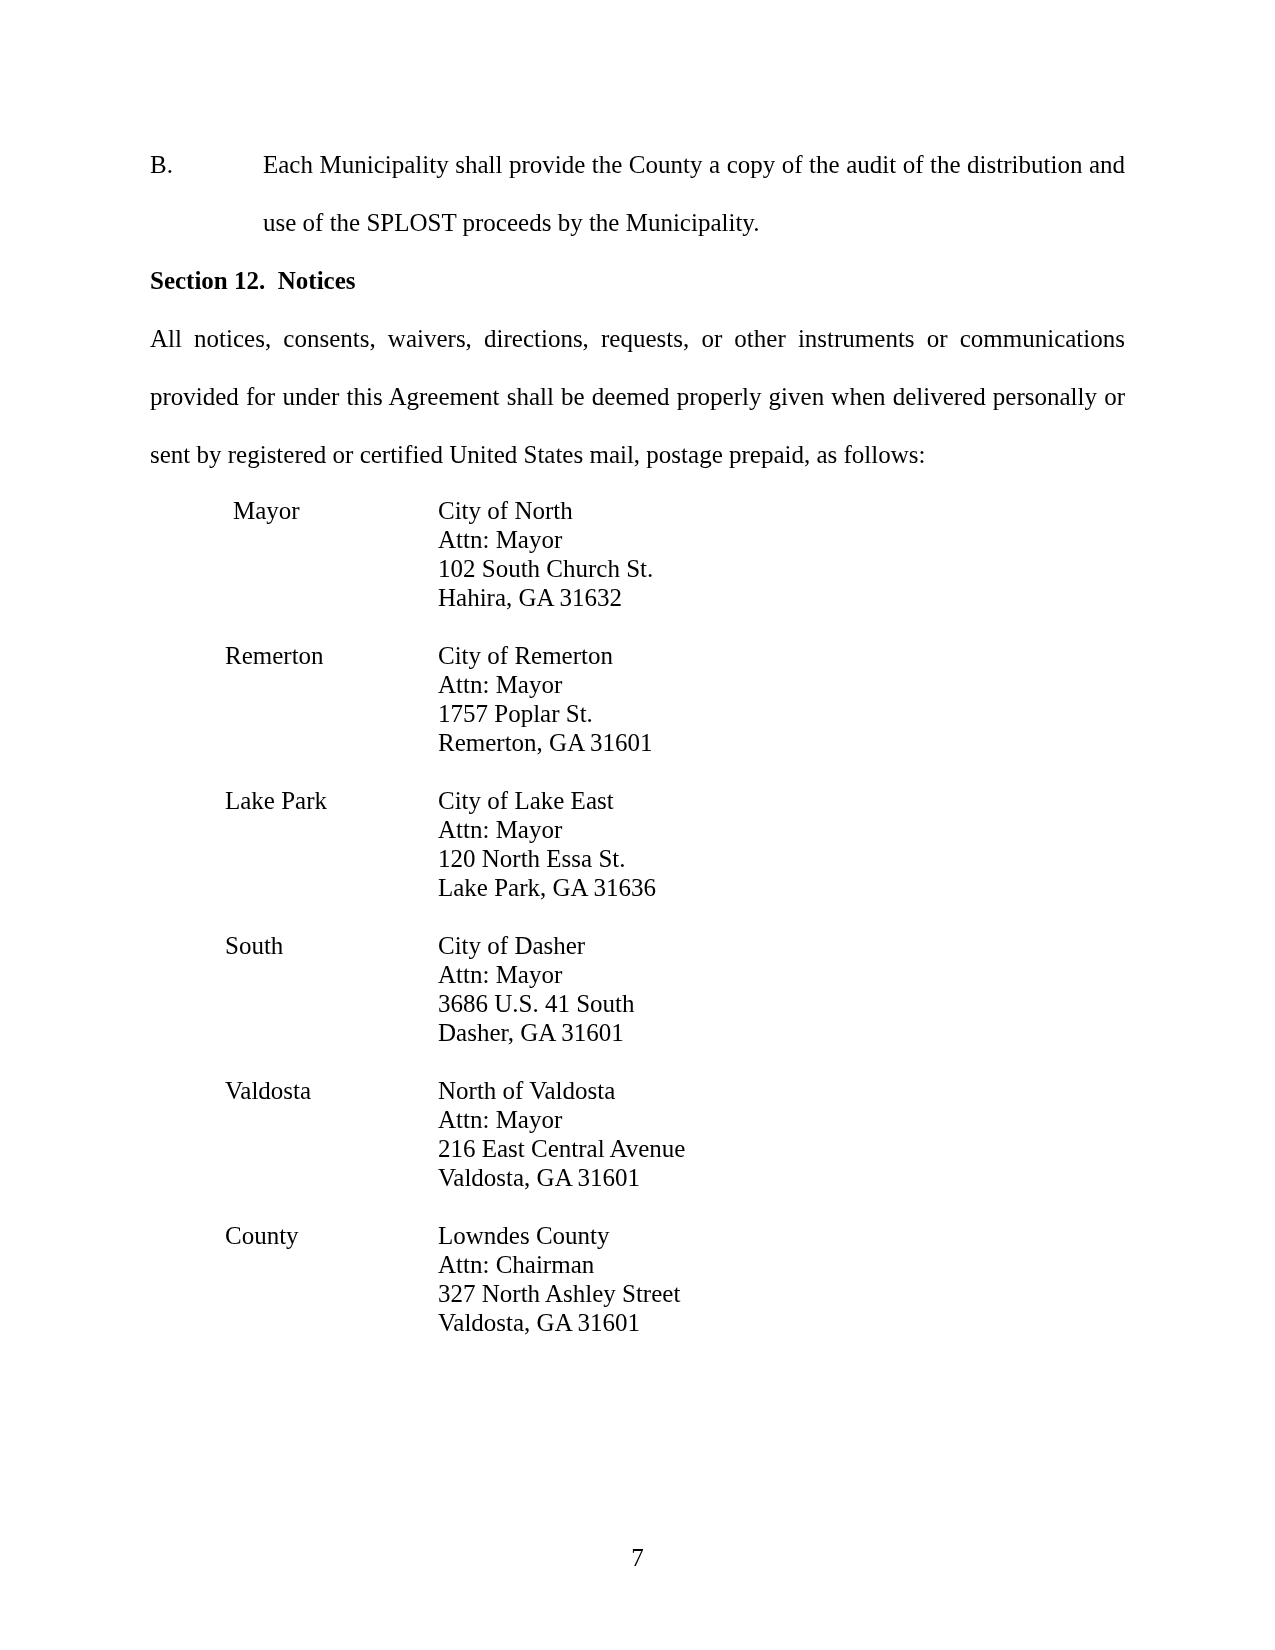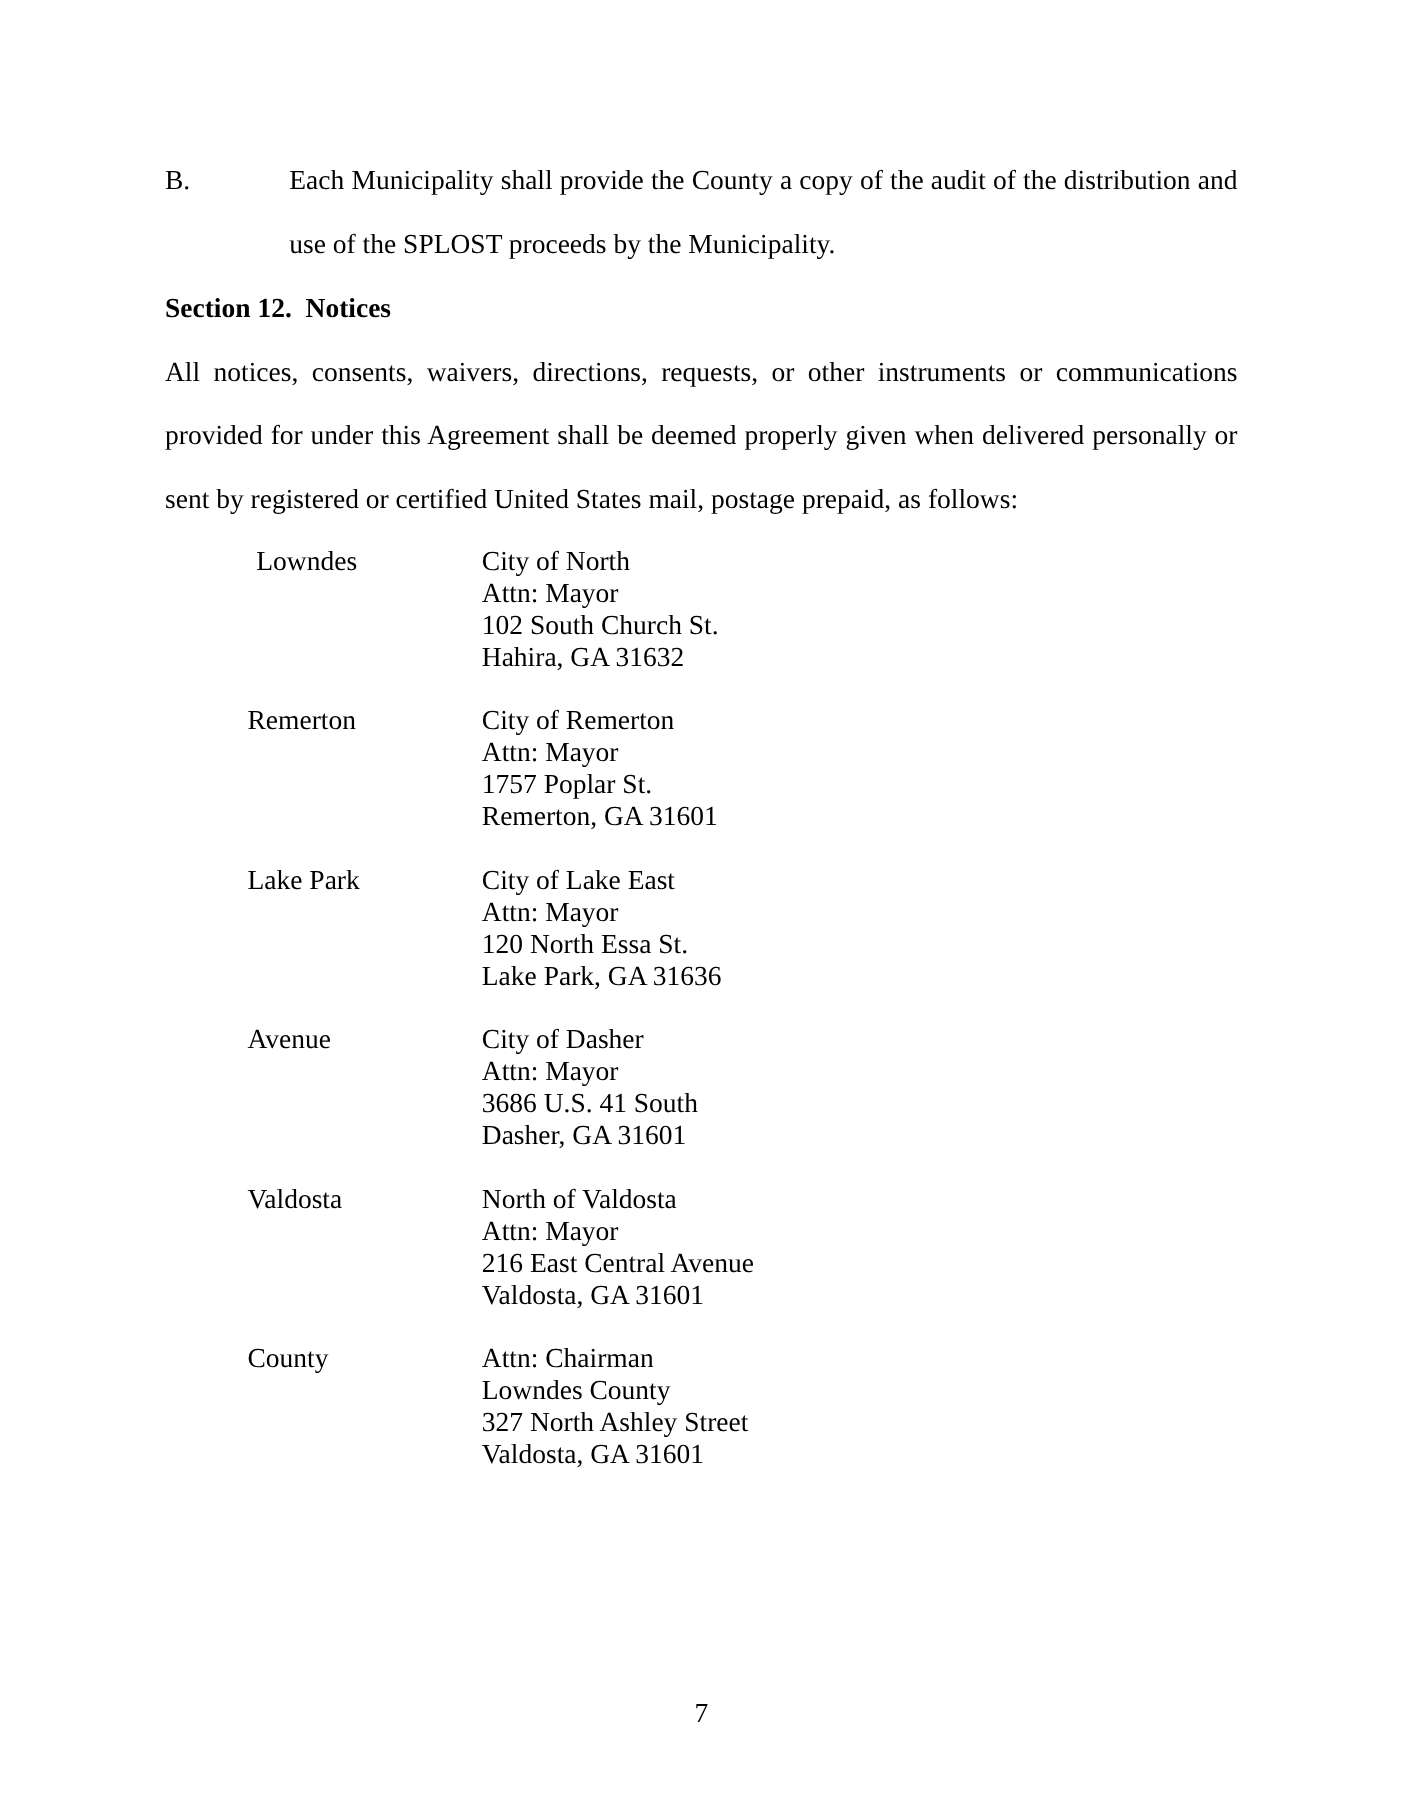--- a/index.html
+++ b/index.html
@@ -88,21 +88,21 @@
     <div class="para-content">Each Municipality shall provide the County a copy of the audit of the distribution and use of the SPLOST proceeds by the Municipality.</div>
   </div>
 
   <div class="section-heading">Section 12.  Notices</div>
 
   <div class="intro-paragraph">All notices, consents, waivers, directions, requests, or other instruments or communications provided for under this Agreement shall be deemed properly given when delivered personally or sent by registered or certified United States mail, postage prepaid, as follows:</div>
 
   <div class="notices">
 
     <div class="notice-row">
-      <div class="notice-label">Lowndes</div>
+      <div class="notice-label">Mayor</div>
       <div class="notice-address">
         <div>City of North</div>
         <div>Attn: Mayor</div>
         <div>102 South Church St.</div>
         <div>Hahira, GA 31632</div>
       </div>
     </div>
 
     <div class="notice-row">
       <div class="notice-label">Remerton</div>
@@ -118,21 +118,21 @@
       <div class="notice-label">Lake Park</div>
       <div class="notice-address">
         <div>City of Lake East</div>
         <div>Attn: Mayor</div>
         <div>120 North Essa St.</div>
         <div>Lake Park, GA 31636</div>
       </div>
     </div>
 
     <div class="notice-row">
-      <div class="notice-label">Avenue</div>
+      <div class="notice-label">South</div>
       <div class="notice-address">
         <div>City of Dasher</div>
         <div>Attn: Mayor</div>
         <div>3686 U.S. 41 South</div>
         <div>Dasher, GA 31601</div>
       </div>
     </div>
 
     <div class="notice-row">
       <div class="notice-label">Valdosta</div>
@@ -140,22 +140,22 @@
         <div>North of Valdosta</div>
         <div>Attn: Mayor</div>
         <div>216 East Central Avenue</div>
         <div>Valdosta, GA 31601</div>
       </div>
     </div>
 
     <div class="notice-row">
       <div class="notice-label">County</div>
       <div class="notice-address">
+        <div>Lowndes County</div>
         <div>Attn: Chairman</div>
-        <div>Lowndes County</div>
         <div>327 North Ashley Street</div>
         <div>Valdosta, GA 31601</div>
       </div>
     </div>
 
   </div>
 
   <div class="page-number">7</div>
 
 </div>

